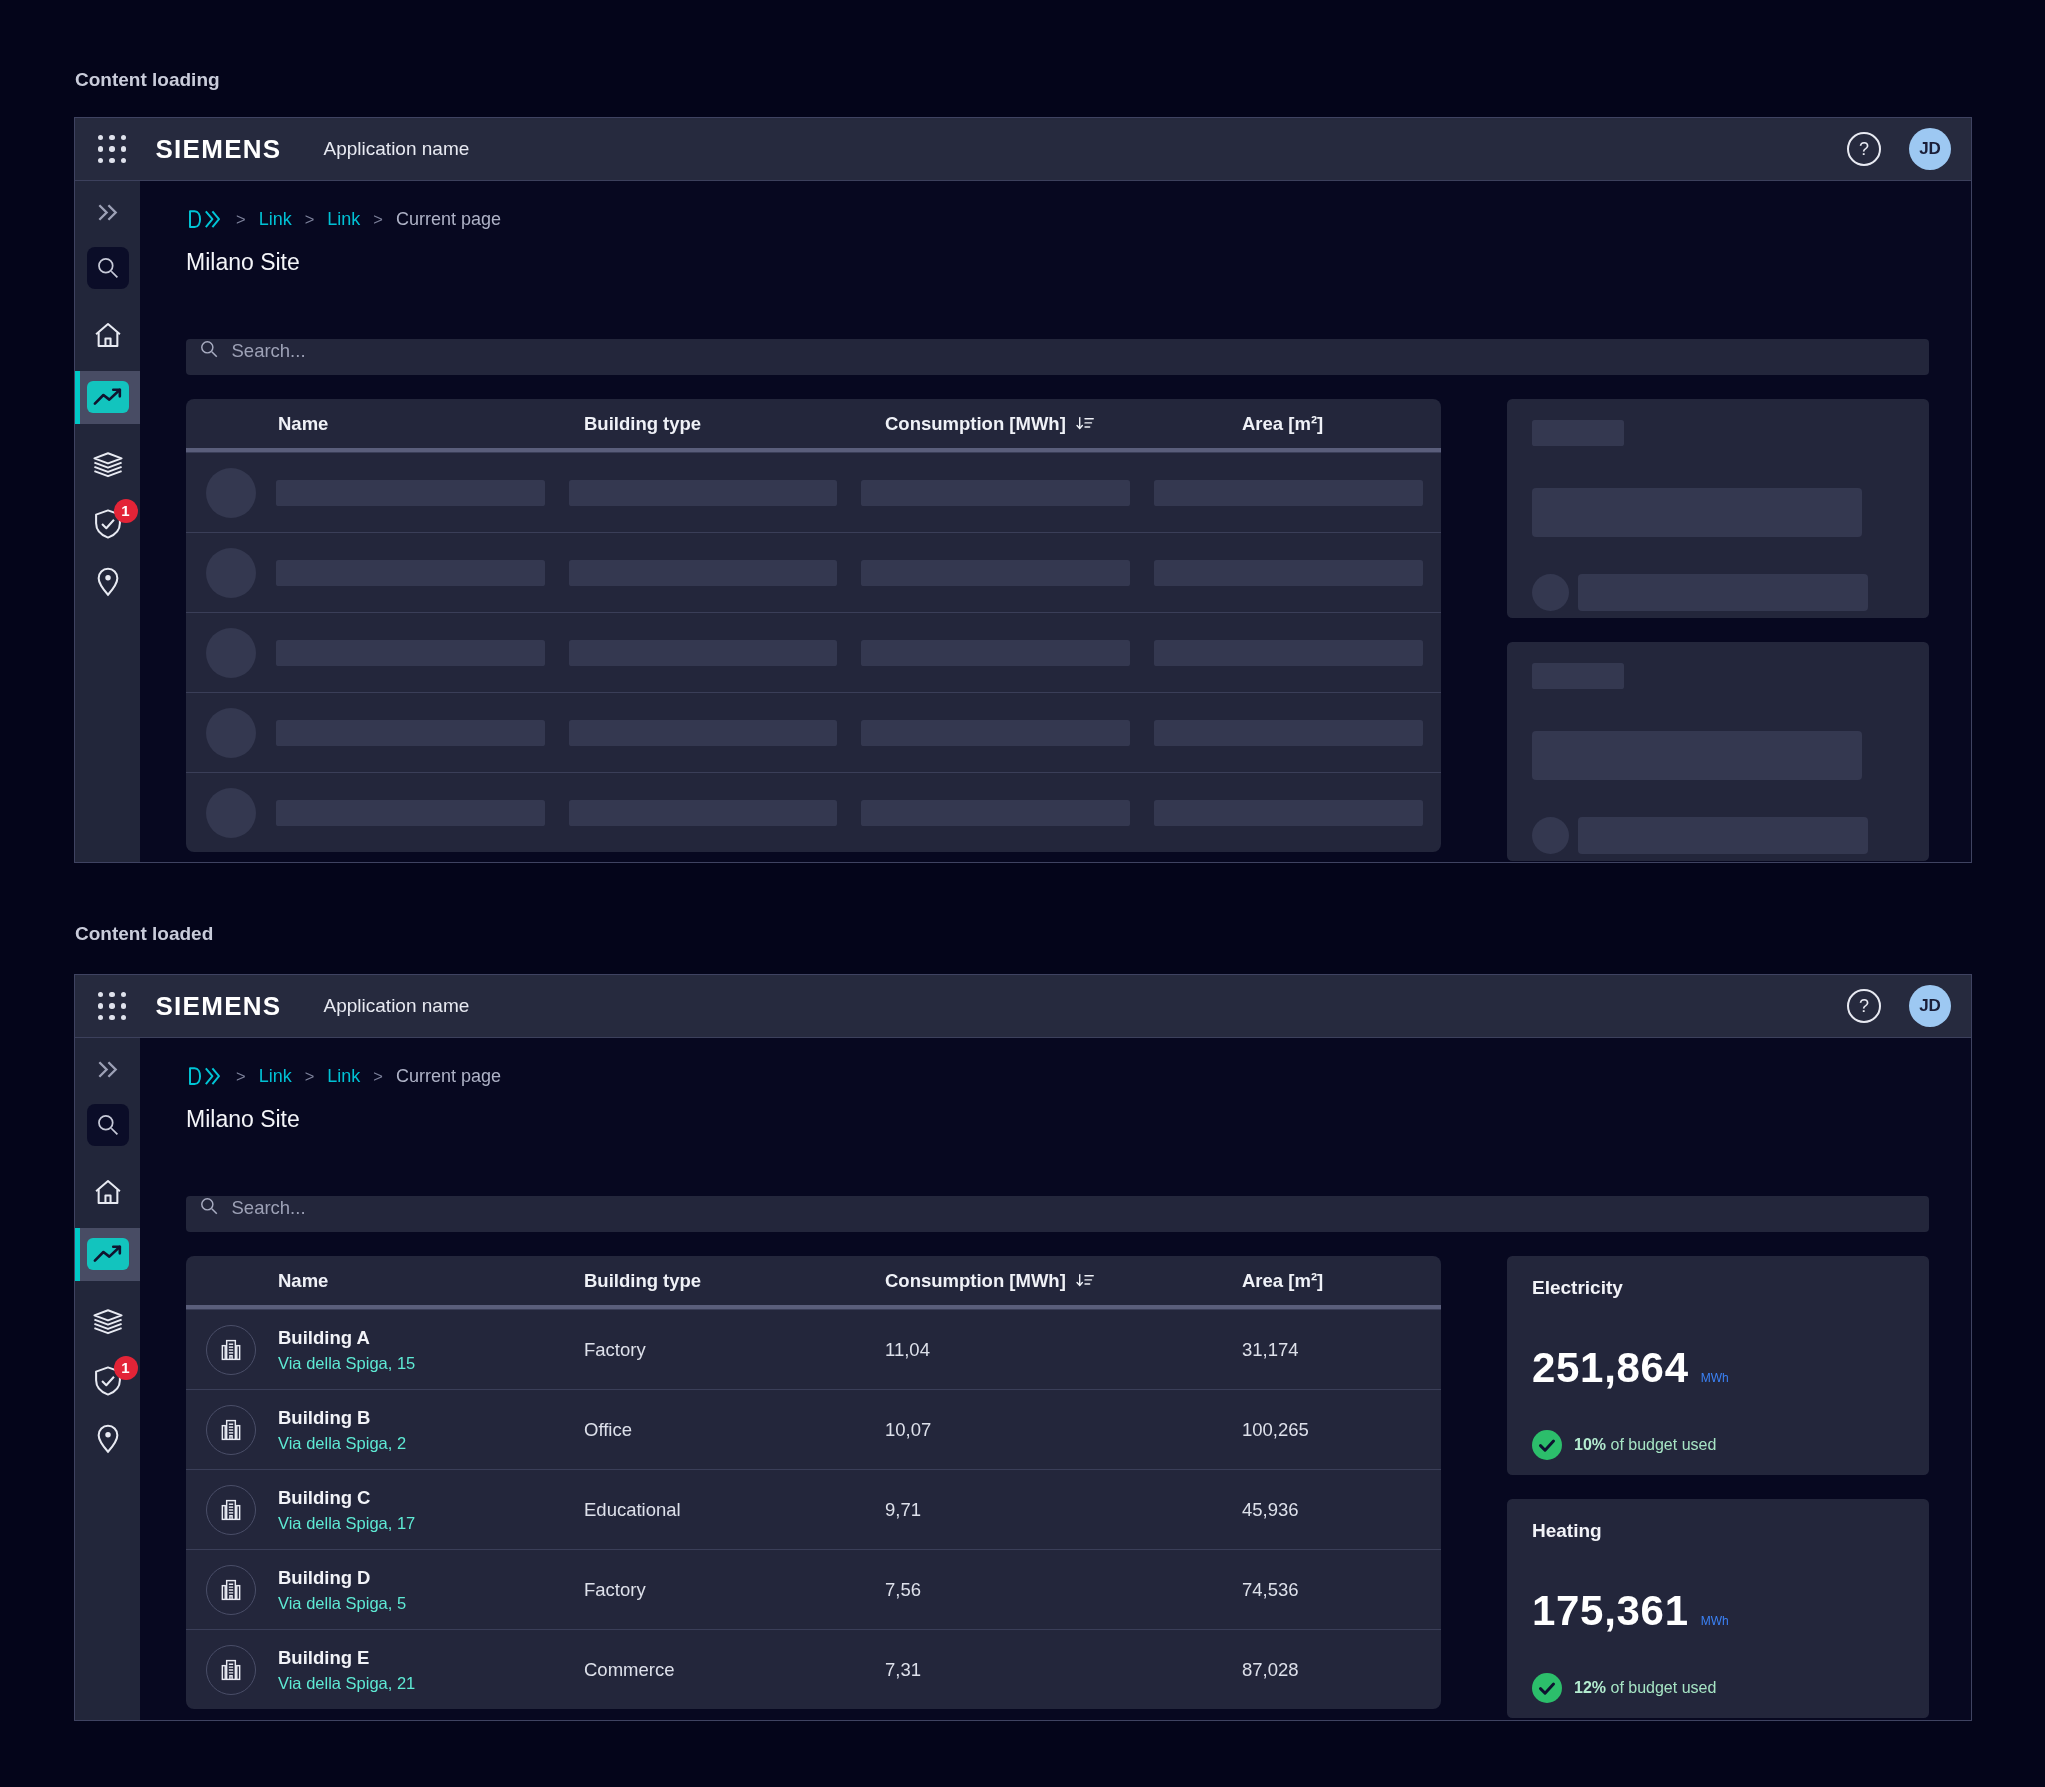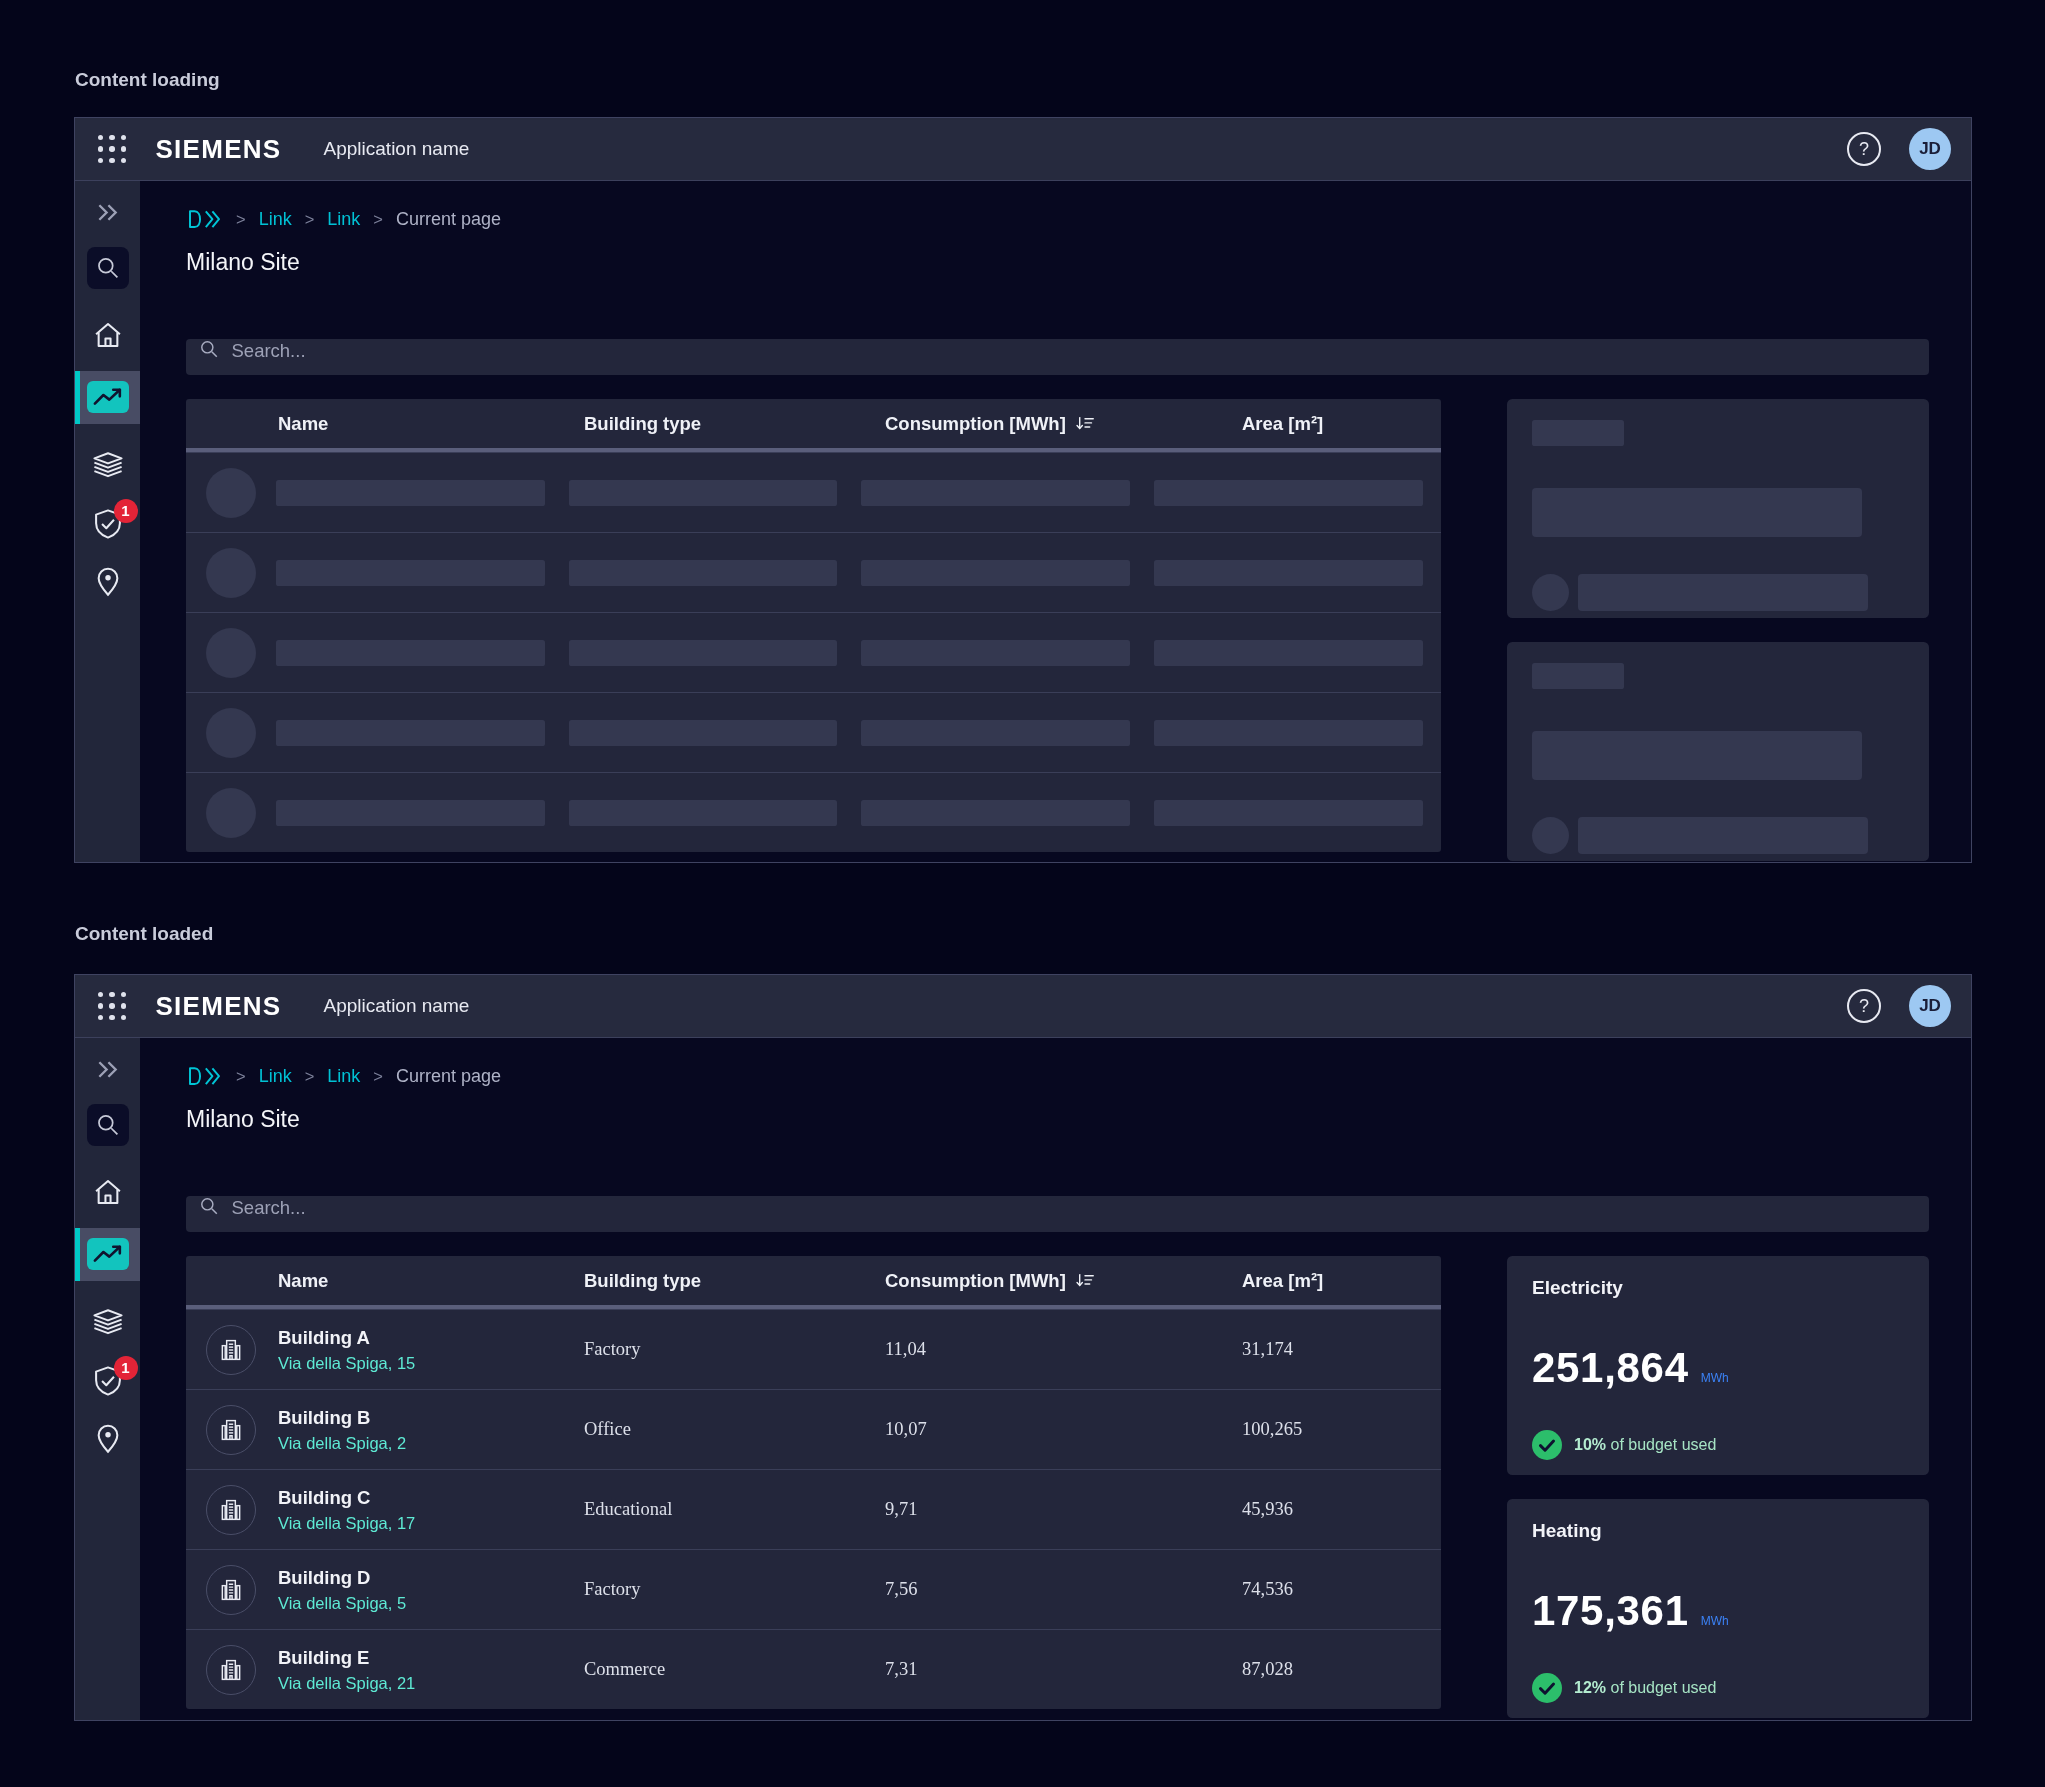--- a/index.html
+++ b/index.html
@@ -106,36 +106,36 @@
   }
   .searchbar input{
     flex:1;background:transparent;border:none;outline:none;
     font-family:"Liberation Sans",sans-serif;font-size:18.5px;color:#e8eaf2;margin-left:10.5px;
   }
   .searchbar input::placeholder{color:#9da1b6;}
 
   
   .content-row{margin-top:24px;display:flex;gap:66px;align-items:flex-start;}
   .table{
-    flex:1;min-width:0;background:#23263b;border-radius:3px;overflow:hidden;
+    flex:1;min-width:0;background:#23263b;border-radius:8px;overflow:hidden;
   }
   .tgrid{display:grid;grid-template-columns:92px 306px 301px 357px 1fr;align-items:center;}
   .thead{height:49px;}
   .thead .th{font-size:18.5px;font-weight:bold;color:#eff1f7;display:flex;align-items:center;gap:9.2px;}
   .thead-underline{height:4px;background:#5a5e7b;}
   .trow{height:79px;border-top:1.3px solid #3a3e58;}
   .trow:first-of-type{border-top:none;}
   .row-avatar{
     width:50px;height:50px;margin-left:20px;border-radius:50%;
     border:1.3px solid #4a4e68;box-sizing:border-box;
     display:flex;align-items:center;justify-content:center;
   }
   .cell-name .primary{font-size:18.5px;font-weight:bold;color:#f2f3f8;}
   .cell-name .secondary{font-size:16.5px;color:#5eead4;margin-top:4.6px;}
-  .cell{font-size:18.5px;color:#dde0ea;font-family:Liberation Serif, serif;}
+  .cell{font-size:18.5px;color:#dde0ea;}
 
   
   .sk{background:#343850;border-radius:2.6px;}
   .sk-circle{width:50px;height:50px;border-radius:50%;background:#343850;margin-left:20px;}
   .skrow{height:79px;border-top:1.3px solid #3a3e58;display:flex;align-items:center;}
   .skrow:first-of-type{border-top:none;}
   .sk-bars{flex:1;display:grid;grid-template-columns:repeat(4,1fr);gap:24px;margin:0 18.5px 0 20px;}
   .sk-bar{height:26px;}
 
   

